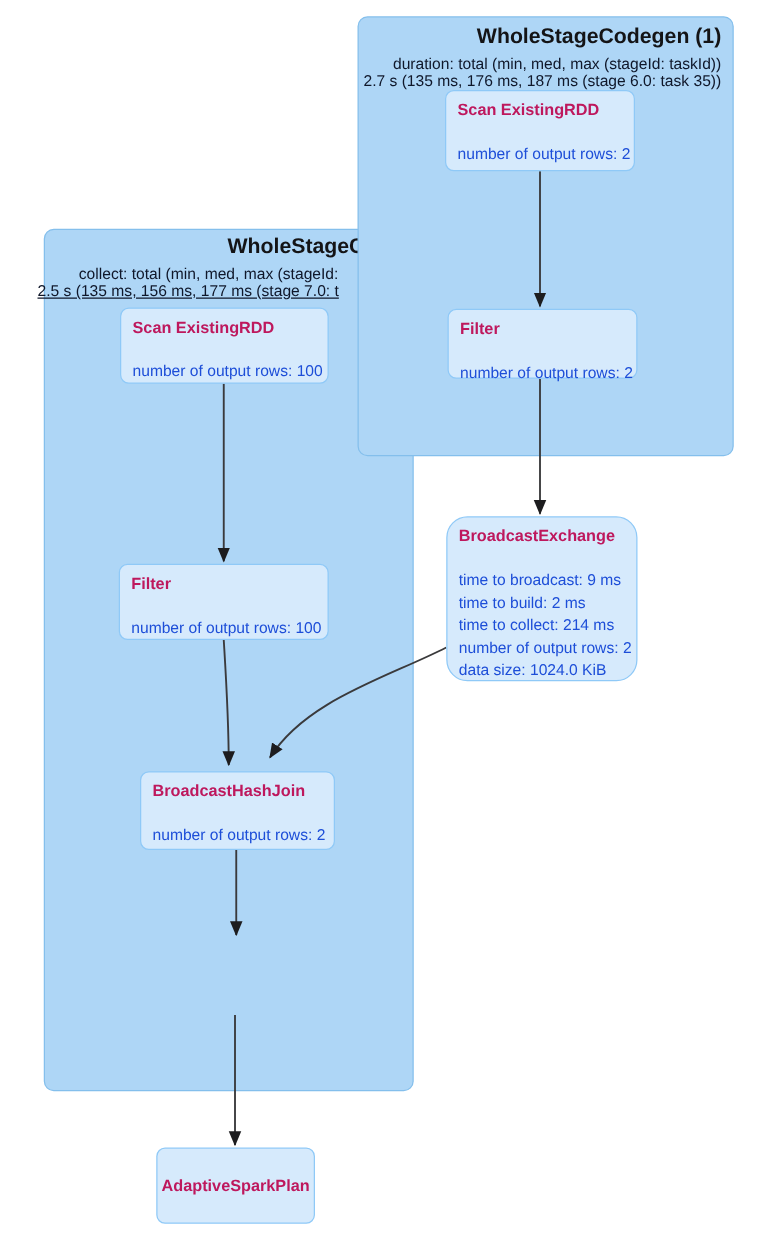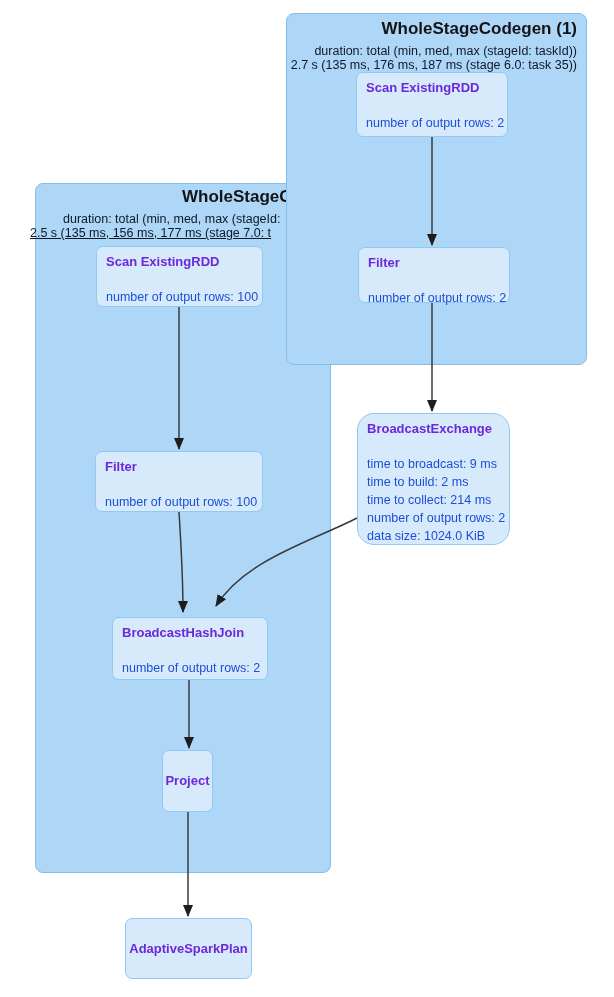--- a/index.html
+++ b/index.html
@@ -20,41 +20,41 @@
   
   .frag{position:absolute;z-index:1;white-space:nowrap;}
   #wsc2-title{left:182px;top:190px;}
   #wsc2-dur1{left:63px;top:212px;}
   #wsc2-dur2{left:30px;top:226px;text-decoration:underline;}
   svg.edges{position:absolute;left:0;top:0;z-index:3;}
   .node{
     position:absolute;z-index:4;background:#d6eafc;border:1px solid #8fc9f7;border-radius:7px;
     box-sizing:border-box;padding:8px 9px;
   }
-  .node-title{font-size:13px;font-weight:700;line-height:14px;color:#6d28d9;white-space:nowrap;}
+  .node-title{font-size:13px;font-weight:700;line-height:14px;color:#be185d;white-space:nowrap;}
   .node-metrics{margin-top:19px;}
   .metric{font-size:12.5px;line-height:18px;white-space:nowrap;color:#1d4ed8;}
   .node.center{display:flex;align-items:center;justify-content:center;padding:0;}
   #node-scan1{left:356px;top:72px;width:152px;height:65px;}
   #node-filter1{left:358px;top:247px;width:152px;height:56px;}
   #node-bexchange{left:357px;top:413px;width:153px;height:132px;border-radius:17px;}
   #node-scan2{left:96px;top:246px;width:167px;height:61px;}
   #node-filter2{left:95px;top:451px;width:168px;height:61px;}
   #node-bhj{left:112px;top:617px;width:156px;height:63px;}
   #node-project{left:162px;top:750px;width:51px;height:62px;}
   #node-asp{left:125px;top:918px;width:127px;height:61px;}
 </style>
 </head>
 <body>
 
 <div id="canvas">
 
   <div class="cluster" id="cluster-wsc2"></div>
   <div class="frag clu-title" id="wsc2-title">WholeStageCode</div>
-  <div class="frag clu-dur" id="wsc2-dur1">duration: total (min, med, max (stageId:</div>
+  <div class="frag clu-dur" id="wsc2-dur1">collect: total (min, med, max (stageId:</div>
   <div class="frag clu-dur" id="wsc2-dur2">2.5 s (135 ms, 156 ms, 177 ms (stage 7.0: t</div>
 
   <div class="cluster" id="cluster-wsc1">
     <div class="cluster-header">
       <div class="clu-title">WholeStageCodegen (1)</div>
       <div class="clu-dur first">duration: total (min, med, max (stageId: taskId))</div>
       <div class="clu-dur">2.7 s (135 ms, 176 ms, 187 ms (stage 6.0: task 35))</div>
     </div>
   </div>
 
@@ -114,21 +114,18 @@
     </div>
   </div>
 
   <div class="node" id="node-bhj">
     <div class="node-title">BroadcastHashJoin</div>
     <div class="node-metrics">
       <div class="metric">number of output rows: 2</div>
     </div>
   </div>
 
-  <div class="node center" id="node-project">
-    <div class="node-title">Project</div>
-  </div>
 
   <div class="node center" id="node-asp">
     <div class="node-title">AdaptiveSparkPlan</div>
   </div>
 
 </div>
 
 </body></html>

